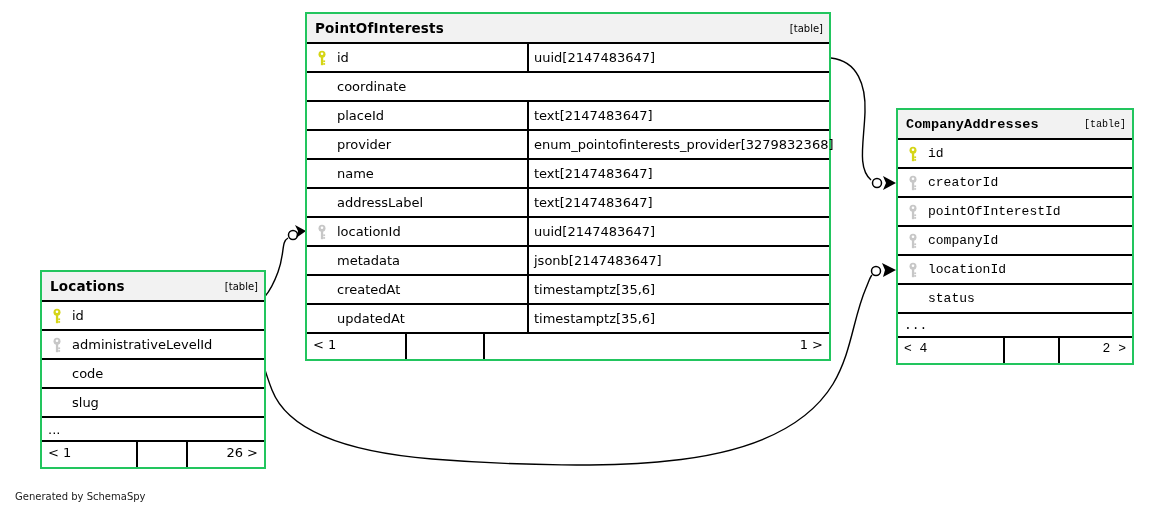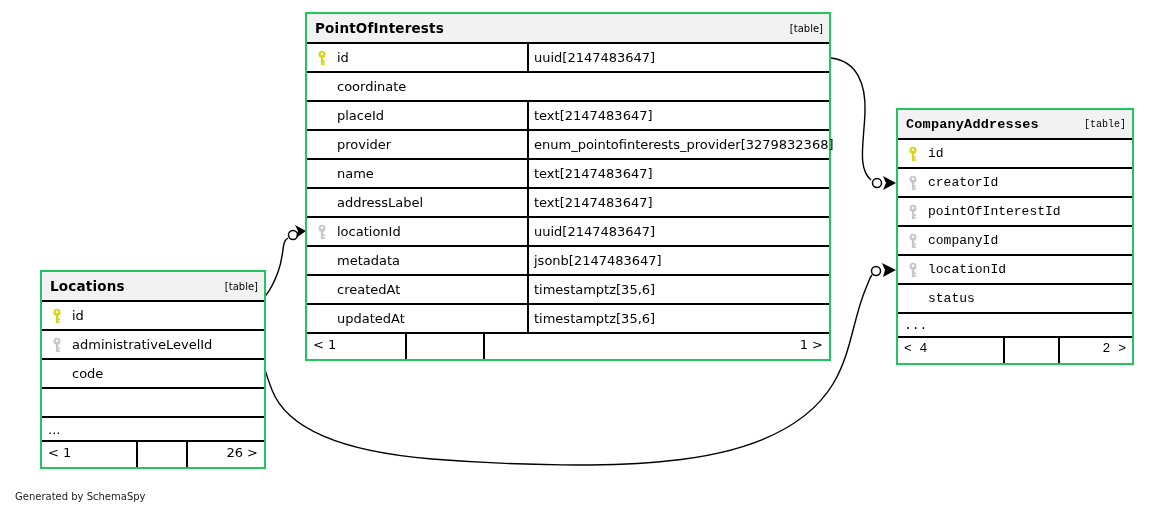--- a/index.html
+++ b/index.html
@@ -236,20 +236,21 @@
           </svg>
         </span>
       <span class="cname">administrativeLevelId</span>
     </div>
     <div class="trow">
       <span class="kicon"></span>
       <span class="cname">code</span>
     </div>
     <div class="trow">
       <span class="kicon"></span>
+      <span class="cname">slug</span>
     </div>
     <div class="erow">...</div>
 
     <div class="tfoot">
       <span class="fc1">&lt; 1</span>
       <span class="fc2"></span>
       <span class="fc3">26 &gt;</span>
     </div>
   </div>
 

